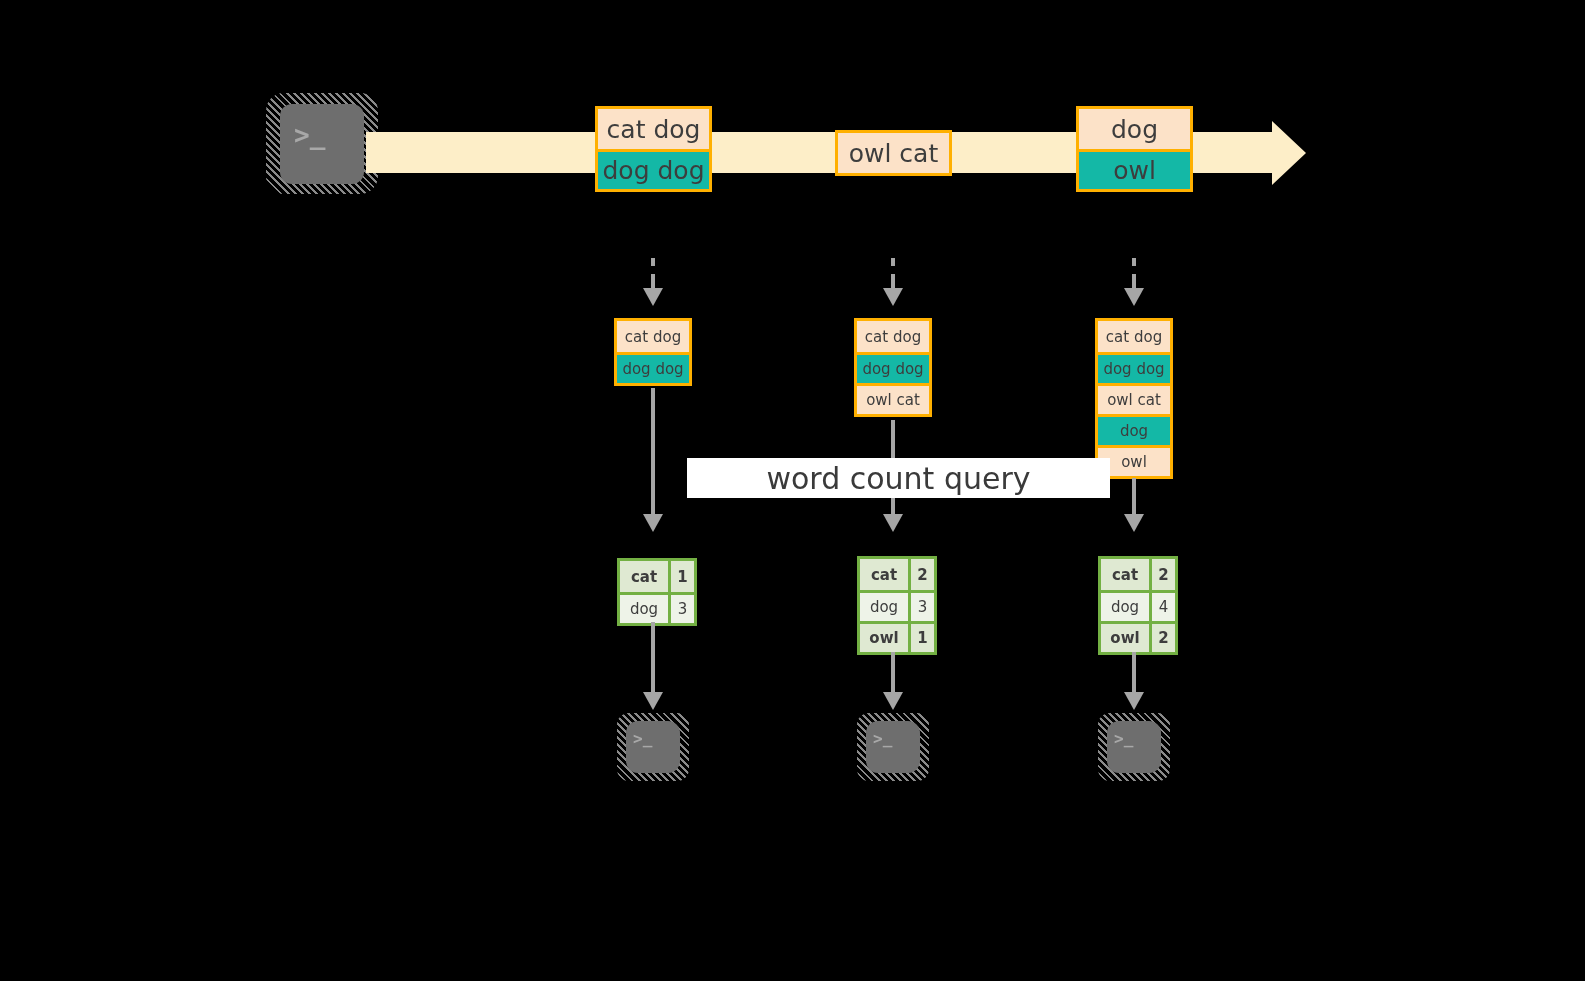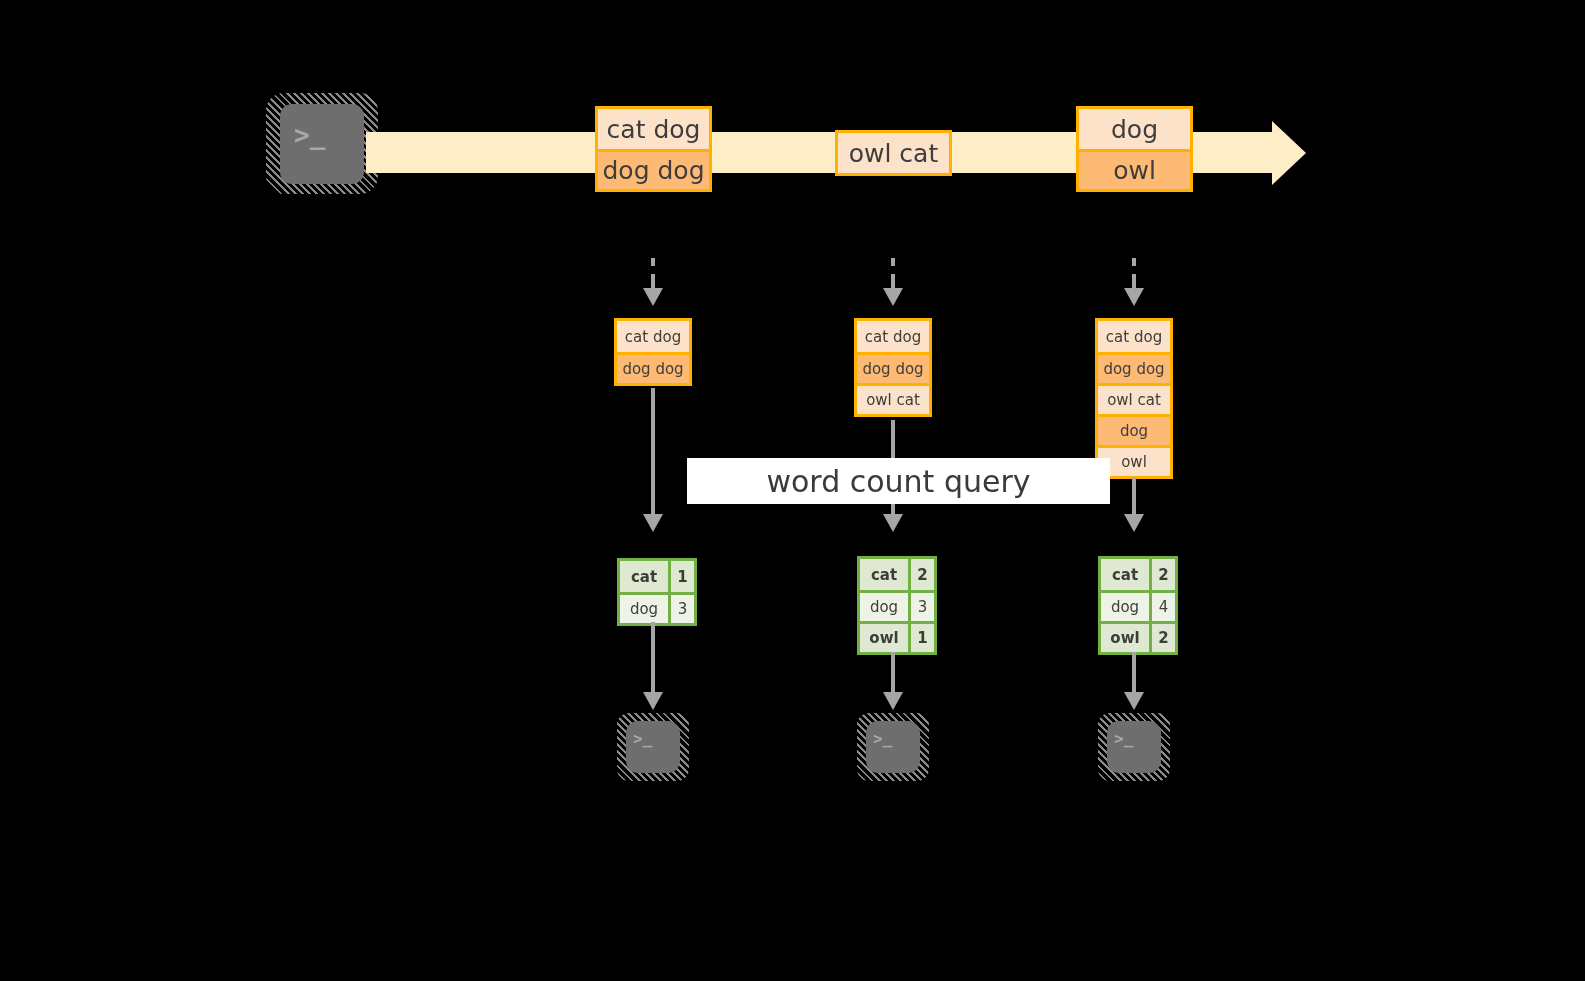--- a/index.html
+++ b/index.html
@@ -64,21 +64,21 @@
   }
   .evt-row {
     box-sizing: border-box;
     display: flex;
     align-items: center;
     justify-content: center;
     color: #3d3d3d;
     white-space: nowrap;
   }
   .evt-row.dark  { background: #fce2c8; }
-  .evt-row.light { background: #fdba74; }
+  .evt-row.light { background: #14b8a6; }
   .evt-row.sep   { border-top: 3px solid #ffb000; }
 
   
   .evt.big .evt-row { height: 40px; font-size: 25px; }
   .evt.big { width: 117px; }
 
   
   .evt.batch { width: 78px; }
   .evt.batch .evt-row { height: 31px; font-size: 15px; }
 
@@ -270,17 +270,17 @@
   </div>
 
   <div class="conn" style="left:1132px; top:652px; height:42px;"></div>
   <div class="conn-head" style="left:1124px; top:692px;"></div>
 
   <div class="term-hatch" style="left:1098px; top:713px; width:72px; height:68px; border-radius:12px;"></div>
   <div class="term-inner" style="left:1107px; top:721px; width:54px; height:52px;">
     <span class="term-glyph" style="left:7px; top:10px; font-size:16px;">&gt;_</span>
   </div>
 
-  <div class="query-label" style="left:687px; top:458px; width:423px; height:46px;">
+  <div class="query-label" style="left:687px; top:458px; width:423px; height:40px;">
     <span>word count query</span>
   </div>
 
 </div>
 
 </body></html>

